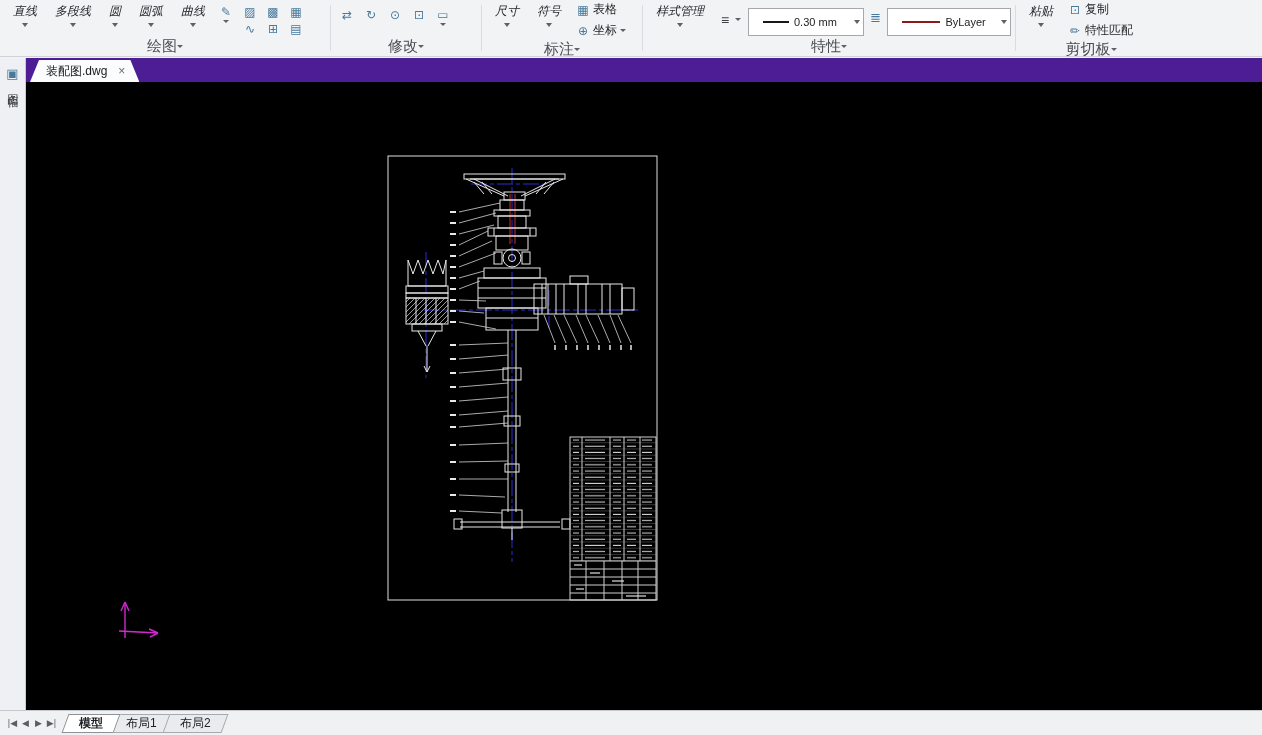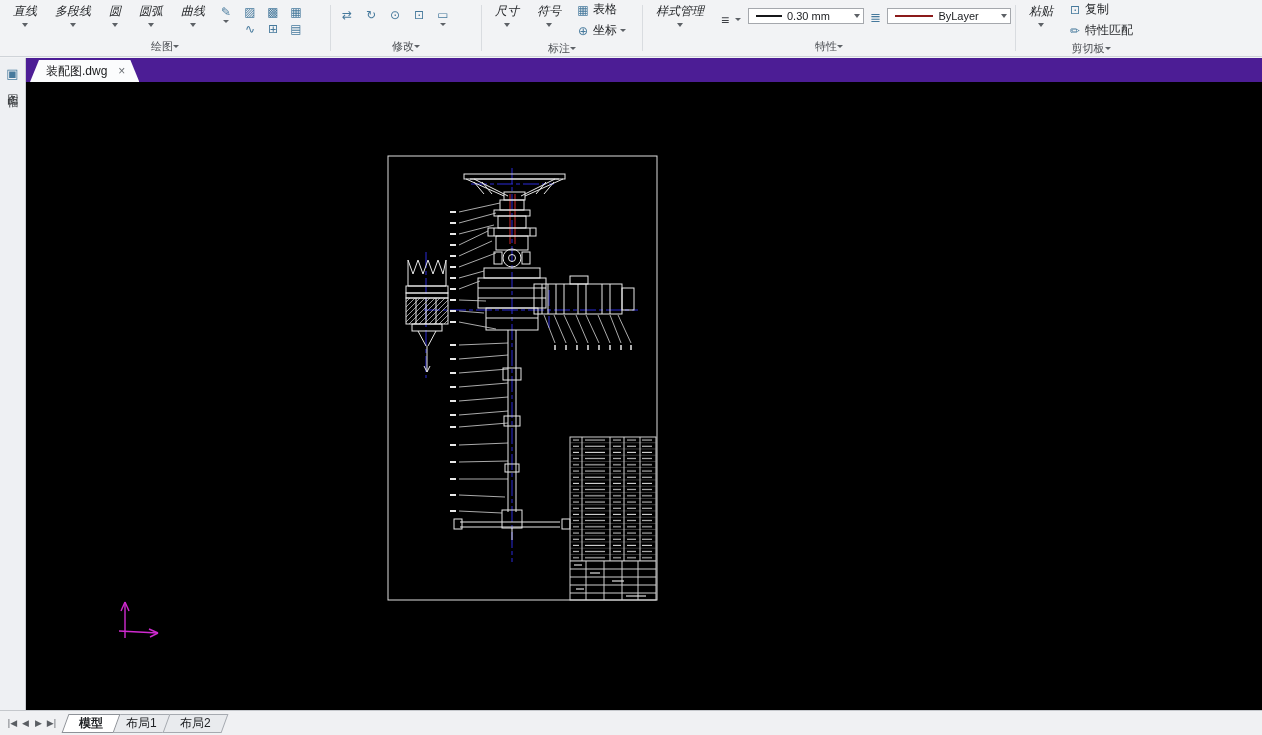--- a/index.html
+++ b/index.html
@@ -5,38 +5,38 @@
   * { box-sizing: border-box; margin: 0; padding: 0; }
   html,body { width:1262px; height:735px; overflow:hidden;
     font-family:"Liberation Sans","DejaVu Sans",sans-serif; background:#f2f3f5; cursor:default; }
 
   
   .ribbon { position:absolute; left:0; top:0; width:1262px; height:57px;
     background:#f2f3f5; border-bottom:1px solid #cfd3d8; display:flex; align-items:stretch; }
   .rgroup { display:flex; flex-direction:column; height:100%; }
   .rgroup-content { flex:1; display:flex; align-items:flex-start; padding:2px 4px 0 6px; gap:4px; }
   .rgroup-label { height:19px; display:flex; align-items:center; justify-content:center;
-    font-size:11px; color:#4a4d52; }
+    font-size:15px; color:#4a4d52; }
   .vsep { width:1px; background:#d9dce0; margin:5px 0; }
   .bigbtn { display:flex; flex-direction:column; align-items:center; padding:2px 7px 0;
     font-size:12px; color:#1f2124; white-space:nowrap; border-radius:2px;font-style:italic; }
   .bigbtn .lbl { line-height:15px; }
   .caret { width:0; height:0; border-left:3.5px solid transparent; border-right:3.5px solid transparent;
     border-top:4px solid #5d6166; }
   .bigbtn .caret { margin-top:4px; }
   .tinycaret { border-left-width:3px; border-right-width:3px; border-top-width:3.5px; }
   .icon { width:20px; height:17px; display:flex; align-items:center; justify-content:center;
     font-size:12px; color:#46799c; }
   .icon-grid { display:grid; grid-template-columns:repeat(3,23px); grid-auto-rows:17px; margin-top:1px; }
   .icon-stack { display:flex; flex-direction:column; align-items:center; margin-top:1px; }
   .small-col { display:flex; flex-direction:column; gap:2px; margin-top:-2px; }
   .small-item { display:flex; align-items:center; gap:3px; font-size:12px; color:#1f2124;
     padding:1px 4px; white-space:nowrap; }
   .combo { display:flex; align-items:center; background:#fff; border:1px solid #a5a8ad;
-    height:16px; padding:0 3px 0 7px; font-size:11px; color:#202225; margin-top:6px; }
+    height:28px; padding:0 3px 0 14px; font-size:11px; color:#202225; margin-top:6px; }
   .combo .sample { height:2px; flex:0 0 auto; margin-right:5px; }
   .combo .val { flex:1; white-space:nowrap; overflow:hidden; }
   .combo .caret { margin-left:3px; }
   .menu-btn { display:flex; align-items:center; gap:3px; margin-top:8px; padding:1px 3px; }
   .menu-btn .icon { color:#3c3f44; font-size:14px; width:14px; }
   .mid-icon { margin-top:8px; color:#46799c; font-size:13px; width:16px; text-align:center; }
 
   
   .leftbar { position:absolute; left:0; top:58px; width:26px; bottom:25px;
     background:#eef0f3; border-right:1px solid #c9ccd1; display:flex; flex-direction:column; align-items:center; }

